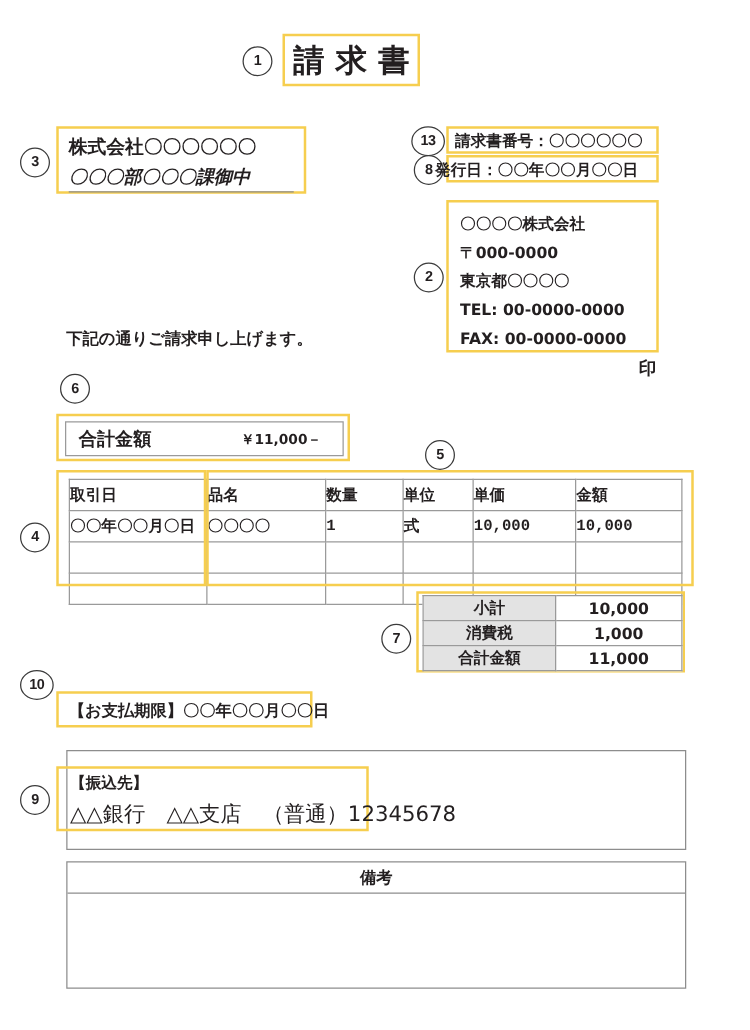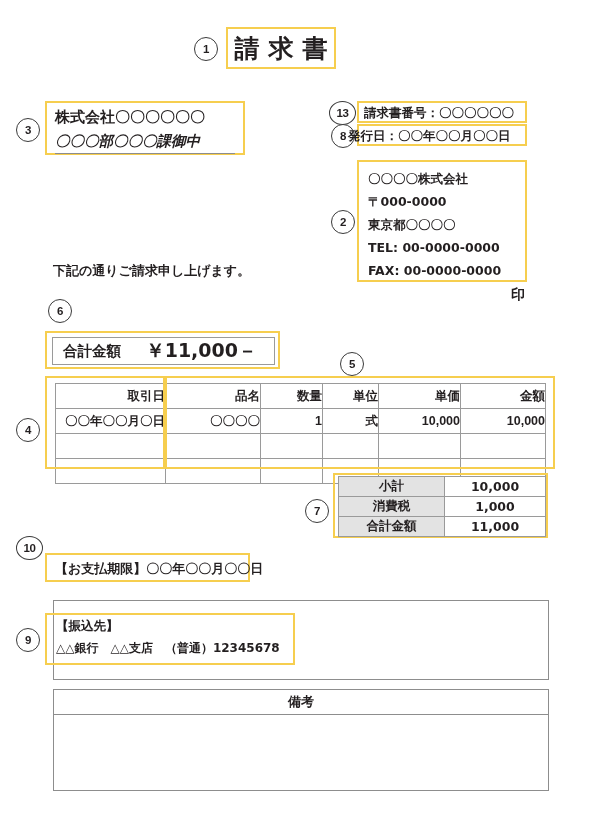--- a/index.html
+++ b/index.html
@@ -151,42 +151,42 @@
   }
   #total-label {
     margin-left: 10px;
     font-size: 14.5px;
     font-weight: 700;
     font-family: "DejaVu Sans", "Liberation Sans", sans-serif;
   }
   #total-value {
     margin-left: auto;
     margin-right: 17px;
-    font-size: 19px;
+    font-size: 11px;
     font-weight: 700;
     font-family: "DejaVu Sans", "Liberation Sans", sans-serif;
   }
 
   
   #items-table {
     position: absolute;
     left: 55px; top: 383px;
     width: 490px;
     border-collapse: collapse;
     table-layout: fixed;
     background: #fff;
   }
   #items-table th, #items-table td {
     border: 1px solid #9a9a9a;
     height: 24px;
     font-size: 12.5px;
     font-weight: 700;
-    text-align: right;
+    text-align: left;
     padding: 0;
-    font-family: Liberation Sans, sans-serif;
+    font-family: Liberation Mono, monospace;
     color: #231f20;
   }
   #items-table td.empty { height: 24px; }
   #col-date  { width: 110px; }
   #col-item  { width: 95px; }
   #col-qty   { width: 62px; }
   #col-unit  { width: 56px; }
   #col-price { width: 82px; }
   #col-amt   { width: 85px; }
 
@@ -238,21 +238,21 @@
   #bank-title {
     position: absolute;
     left: 56px; top: 618px;
     font-size: 12.5px; font-weight: 700;
     white-space: nowrap;
     font-family: Liberation Mono, monospace;
   }
   #bank-account {
     position: absolute;
     left: 56px; top: 640px;
-    font-size: 12px; font-weight: 700;
+    font-size: 17px; font-weight: 400;
     white-space: nowrap;
     font-family: "DejaVu Sans", "Liberation Sans", sans-serif;
   }
 
   
   #remarks-box {
     position: absolute;
     left: 53px; top: 689px;
     width: 494px; height: 100px;
     border: 1.2px solid #8d8d8d;

